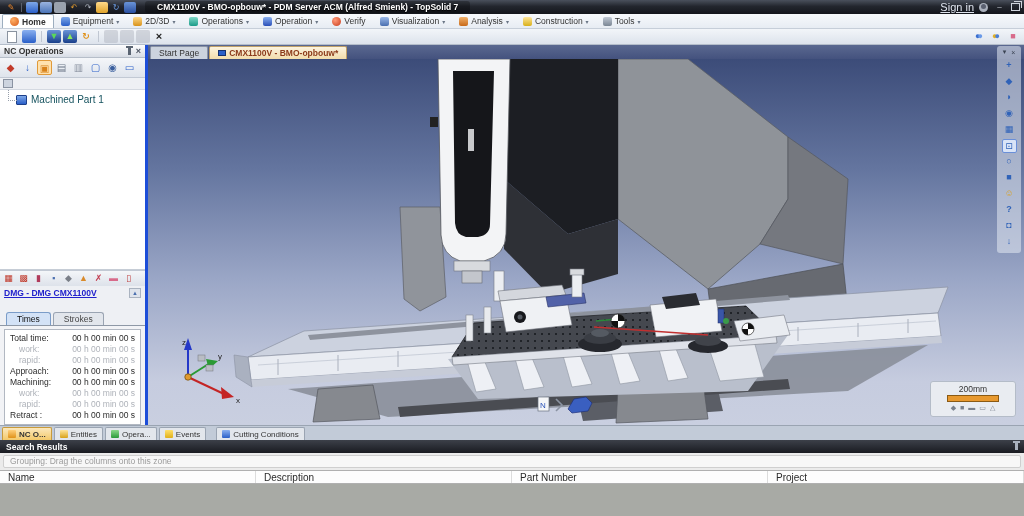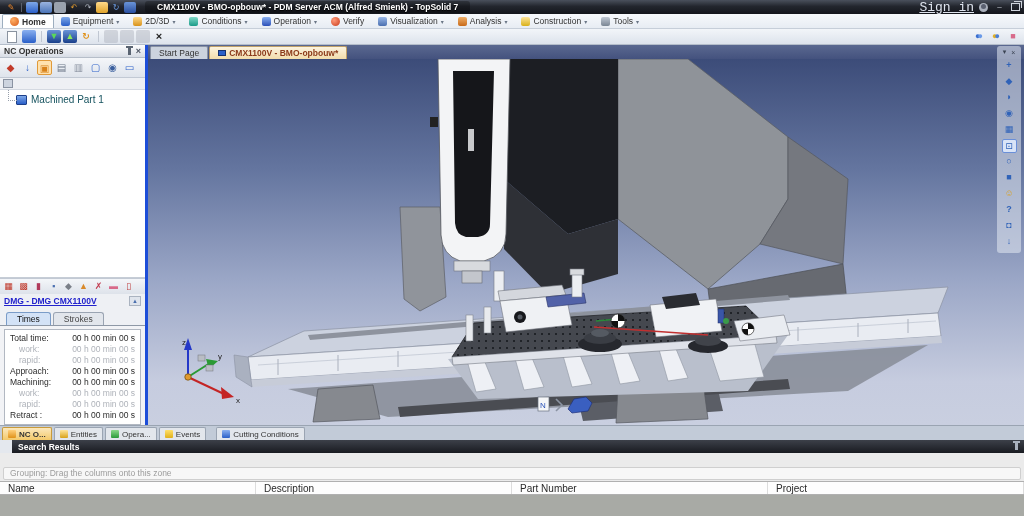--- a/index.html
+++ b/index.html
@@ -10,21 +10,21 @@
   
   .titlebar { height:14px; background:linear-gradient(#4a505c,#23262e 45%,#14161c);
     display:flex; align-items:center; padding:0 4px; color:#fff; }
   .qa-icon { width:12px; height:11px; margin:0 1px; border-radius:2px; font-size:8px; line-height:11px;
     text-align:center; flex:0 0 auto; }
   .qa-sep { width:1px; height:9px; background:#5a5f6a; margin:0 3px; }
   .tb-title { margin-left:8px; padding:0 12px; height:12px; line-height:12px; border-radius:3px;
     background:rgba(0,0,0,.28); font-weight:bold; font-size:8.5px; white-space:nowrap;
     text-shadow:0 1px 1px #000; }
   .tb-right { margin-left:auto; display:flex; align-items:center; gap:5px; }
-  .signin { color:#dfe4ee; text-decoration:underline; font-size:13px;font-family:Liberation Mono, monospace; }
+  .signin { color:#dfe4ee; text-decoration:underline; font-size:11px; }
   .person { width:9px; height:9px; border-radius:50%; background:#aab0bc; position:relative; }
   .person::after{ content:""; position:absolute; left:2px; top:1.5px; width:5px; height:5px;
     border-radius:50%; background:#5a6070; }
   .winbtn { width:13px; height:10px; color:#cfd4dd; font-size:8px; line-height:9px; text-align:center; }
   .winbtn.restore { border:1px solid #cfd4dd; width:9px; height:8px; position:relative; }
   .winbtn.restore::after{ content:""; position:absolute; right:-3px; top:-3px; width:7px; height:6px;
     border:1px solid #cfd4dd; border-bottom:none; border-left:none; }
 
   
   .ribbontabs { height:15px; background:linear-gradient(#f7f9fc,#e7ecf3);
@@ -69,21 +69,21 @@
     border-left:1px dotted #98a0ac; border-bottom:1px dotted #98a0ac; }
   .part-ic { width:11px; height:10px; background:linear-gradient(#7fa8e8,#2a5fc8); border:1px solid #1d3f8a; border-radius:1px; }
   .treelabel { color:#15525e; font-size:10px; }
   .btoolbar { height:16px; background:linear-gradient(#f4f6f9,#dde2ea); border-top:1px solid #c2c9d4;
     display:flex; align-items:center; padding:0 2px; gap:2px; }
   .bt-ic { width:13px; height:13px; border-radius:2px; font-size:9px; line-height:13px; text-align:center; }
   .linkrow { height:13px; display:flex; align-items:center; padding:0 4px; background:#eef0f4; }
   .mlink { color:#2222cc; font-weight:bold; text-decoration:underline; font-size:8.5px; }
   .uparr { margin-left:auto; width:12px; height:10px; background:#dfe4ec; border:1px solid #aab3c0;
     color:#4a6fae; font-size:6px; line-height:9px; text-align:center; }
-  .subtabs { height:19px; display:flex; align-items:flex-end; padding:0 6px; gap:2px;
+  .subtabs { height:27px; display:flex; align-items:flex-end; padding:0 6px; gap:2px;
     border-bottom:1px solid #8e98a6; background:#eef0f4; }
   .stab { height:13px; padding:0 10px; line-height:13px; font-size:8.5px; border:1px solid #9aa4b2;
     border-bottom:none; border-radius:3px 3px 0 0; background:#e2e6ec; color:#444; }
   .stab.active { background:#d3e2f6; border-color:#7a9cc8; color:#111; }
   .timestable { margin:3px 4px 0 4px; background:#fff; border:1px solid #b2b8c2; height:96px; padding-top:2px; }
   .trow { display:flex; height:11px; align-items:center; padding:0 5px; }
   .trow .lbl { font-size:8.5px; }
   .trow .val { margin-left:auto; font-size:8.5px; }
   .trow.sub .lbl { padding-left:9px; color:#aeb2b9; }
   .trow.sub .val { color:#aeb2b9; }
@@ -117,24 +117,24 @@
     align-items:flex-end; padding-left:2px; gap:2px; }
   .btab { height:13px; display:flex; align-items:center; gap:3px; padding:0 5px; font-size:8px;
     background:#e2e6ec; border:1px solid #9aa4b2; border-bottom:none; border-radius:2px 2px 0 0; color:#333; }
   .btab.active { background:linear-gradient(#fce8bc,#f3c96a); border-color:#c89b3c; font-weight:bold; }
   .btab .bic { width:8px; height:8px; border-radius:1px; }
   .btab-gap { width:6px; }
 
   
   .search { height:76px; display:flex; flex-direction:column; }
   .searchhdr { height:13px; background:linear-gradient(#3c4049,#191b21); color:#fff; font-weight:bold;
-    font-size:8.5px; display:flex; align-items:center; padding:0 6px;margin-left:12px; }
+    font-size:8.5px; display:flex; align-items:center; padding:0 6px; }
   .searchhdr .pin { background:#aab2bf; margin-left:auto; }
   .searchhdr .pin::before { background:#aab2bf; }
-  .grouping { height:17px; background:#ebebeb; padding:14px 3px; }
+  .grouping { height:17px; background:#ebebeb; padding:2px 3px; }
   .groupinner { height:13px; background:#f7f7f7; border:1px solid #cfcfcf; border-radius:2px;
     line-height:11px; padding:0 6px; color:#9c9c9c; font-size:8.5px; }
   .colhdrs { height:14px; background:#fdfdfd; border-top:1px solid #b0b0b0; border-bottom:1px solid #b0b0b0;
     display:grid; grid-template-columns:1fr 1fr 1fr 1fr; }
   .colhdr { display:flex; align-items:center; padding:0 8px; border-right:1px solid #dcdcdc;
     color:#2a2a2a; font-size:10px; }
   .resultsempty { flex:1; background:#a8aaa5; }
 </style>
 </head>
 <body>
@@ -169,21 +169,21 @@
     <span>Equipment</span>
       <span class="arrow-dn">▾</span>
     </span>
   <span class="rtab">
     <span class="ticon" style="background:linear-gradient(#ffd98a,#d8921a);"></span>
     <span>2D/3D</span>
       <span class="arrow-dn">▾</span>
     </span>
   <span class="rtab">
     <span class="ticon" style="background:linear-gradient(#7fd8c8,#1a9a88);"></span>
-    <span>Conditions</span>
+    <span>Operations</span>
       <span class="arrow-dn">▾</span>
     </span>
   <span class="rtab">
     <span class="ticon" style="background:linear-gradient(#8ab0f0,#2a4fb8);"></span>
     <span>Operation</span>
       <span class="arrow-dn">▾</span>
     </span>
   <span class="rtab">
     <span class="ticon" style="background:radial-gradient(circle at 35% 35%,#ff9a7a,#c83a1a);border-radius:50%;"></span>
     <span>Verify</span>
@@ -453,20 +453,31 @@
         </g>
 
         <g>
           <rect x="390" y="338" width="11" height="14" fill="#f5f6f8" stroke="#68707e" stroke-width="0.7"></rect>
           <text x="392" y="349" font-size="8" fill="#2a52b8">N</text>
           <path d="M408,340 L414,346 L408,352" fill="none" stroke="#8b93a2" stroke-width="1.6"></path>
           <polygon points="420,350 426,340 438,338 444,344 440,352 424,354" fill="#3a5fc0" stroke="#20307a" stroke-width="0.7"></polygon>
         </g>
       </svg>
 
+      <div class="scalebox">
+        <div class="scalelabel">200mm</div>
+        <div class="scalebar"></div>
+        <div class="scaleicons">
+          <span>◆</span>
+          <span>■</span>
+          <span>▬</span>
+          <span>▭</span>
+          <span>△</span>
+        </div>
+      </div>
     </div>
 
     <div class="fltbar">
       <div class="flt-hdr">
         <span>▾</span>
         <span>×</span>
       </div>
       <span class="flt-ic" style="font-weight:bold;">+</span>
       <span class="flt-ic">◆</span>
       <span class="flt-ic">◗</span>

